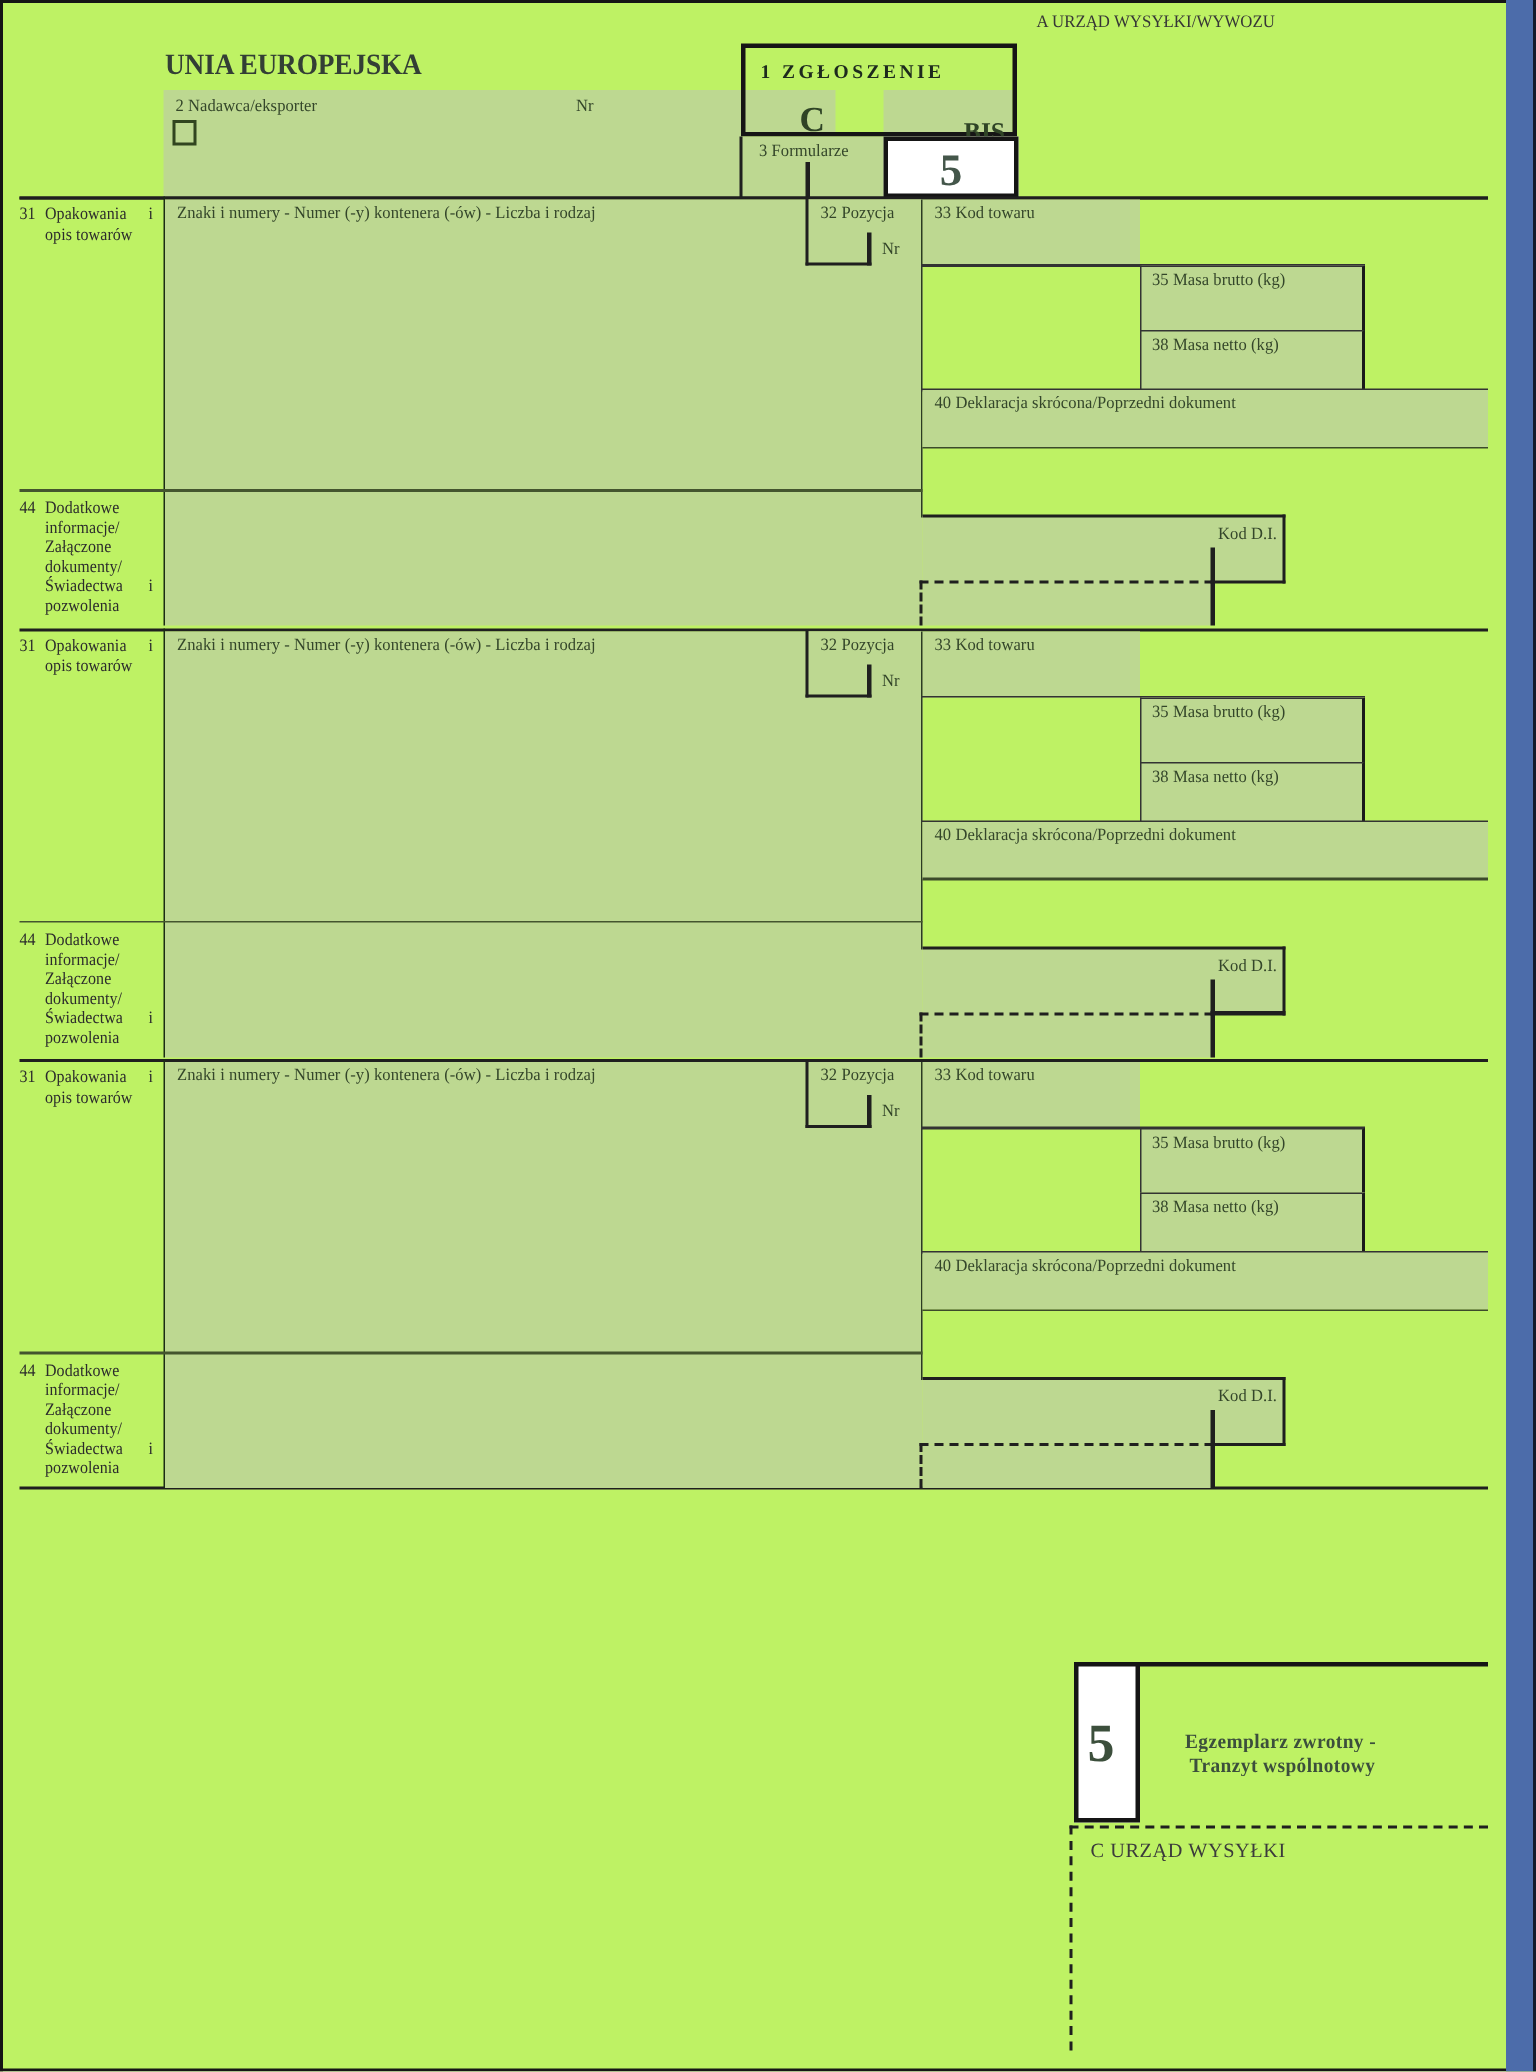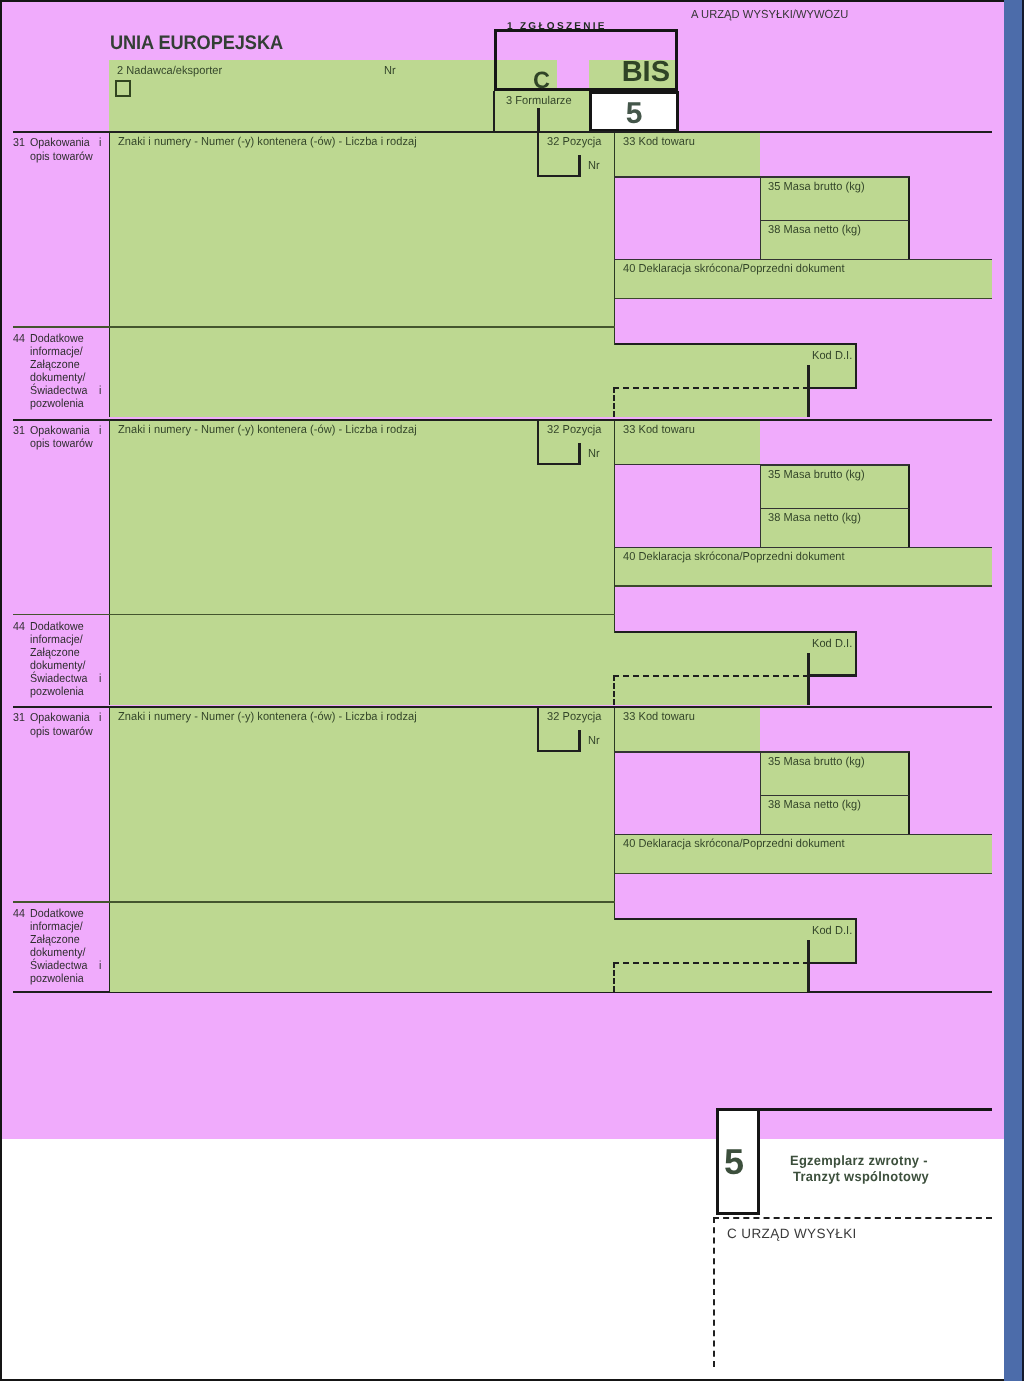--- a/index.html
+++ b/index.html
@@ -1,19 +1,19 @@
 <!DOCTYPE html>
 <html><head>
 <meta charset="utf-8">
 <style>
   html,body{margin:0;padding:0;background:#ffffff;}
   body{width:1024px;height:1381px;position:relative;overflow:hidden;
        font-family:"Liberation Sans",sans-serif;color:#33422f;
        -webkit-font-smoothing:antialiased;text-rendering:geometricPrecision;}
-  .page{position:absolute;left:0;top:0;width:1024px;height:1139px;background:#f0abfc;}
+  .page{position:absolute;left:0;top:0;width:1024px;height:1381px;background:#bef264;font-family:Liberation Serif, serif;}
   .abs{position:absolute;box-sizing:border-box;}
   .grn{background:#bdd891;}
   .lbl{font-size:11.5px;line-height:12px;color:#34462a;white-space:nowrap;letter-spacing:0.05px;
        transform:scaleX(0.96);transform-origin:left top;}
   .lblblk{font-size:11.6px;line-height:13px;color:#2c2c2c;white-space:nowrap;letter-spacing:0.05px;
           transform:scaleX(0.92);transform-origin:left top;}
   #frame-top{left:0;top:0;width:1024px;height:2.4px;background:#151515;}
   #frame-left{left:0;top:0;width:2.4px;height:1381px;background:#151515;}
   #frame-bottom{left:0;top:1378.6px;width:1024px;height:2.4px;background:#151515;}
   #edge-blue{left:1004px;top:0;width:18px;height:1381px;background:#4c6caa;}
@@ -22,25 +22,25 @@
   #eu-title{left:110px;top:32px;font-size:19.7px;font-weight:bold;color:#333f35;letter-spacing:-0.1px;
             transform:scaleX(0.925);transform-origin:left top;}
   #office-a{left:691px;top:8px;font-size:11.7px;color:#363636;letter-spacing:0.05px;
             transform:scaleX(0.955);transform-origin:left top;}
   #consignor-box{left:109px;top:60px;width:386px;height:72px;}
   #consignor-label{left:117px;top:65px;}
   #consignor-nr{left:384px;top:65px;}
   #consignor-check{left:115px;top:80px;width:16px;height:17px;border:2.2px solid #31451f;}
   
   #decl-outer{left:494px;top:29px;width:184px;height:62px;border:3px solid #151515;background:transparent;}
-  #decl-label{left:507px;top:21px;font-size:10px;font-weight:bold;color:#1d2a1d;letter-spacing:2.3px;}
+  #decl-label{left:507px;top:40px;font-size:13px;font-weight:bold;color:#1d2a1d;letter-spacing:2.3px;}
   #decl-c-fill{left:496px;top:60px;width:61px;height:29px;}
   #decl-c{left:496px;top:67px;width:54px;text-align:right;font-size:23.5px;line-height:27px;font-weight:bold;color:#2f4426;}
   #decl-bis-fill{left:589px;top:60px;width:86px;height:29px;}
-  #decl-bis{left:589px;top:59px;width:81px;text-align:right;font-size:29px;line-height:27px;font-weight:bold;color:#2f4426;}
+  #decl-bis{left:589px;top:74px;width:81px;text-align:right;font-size:17px;line-height:27px;font-weight:bold;color:#2f4426;}
   #forms-fill{left:494px;top:91px;width:95px;height:41px;}
   #forms-left{left:492.5px;top:91px;width:2.5px;height:41px;background:#1f1f1f;}
   #forms-label{left:506px;top:95px;}
   #forms-tick{left:537px;top:108px;width:2.5px;height:24px;background:#1f1f1f;}
   #forms-val-box{left:589px;top:91px;width:90px;height:41px;border:3px solid #151515;background:#fff;}
   #forms-val{left:589px;top:98px;width:90px;text-align:center;font-size:30px;line-height:31px;font-weight:bold;color:#44564a;}
   #hdr-rule{left:13px;top:131px;width:979px;height:2px;background:#1f1f1f;}
   #last-rule{left:13px;top:991px;width:979px;height:2px;background:#1f1f1f;}
 
   

